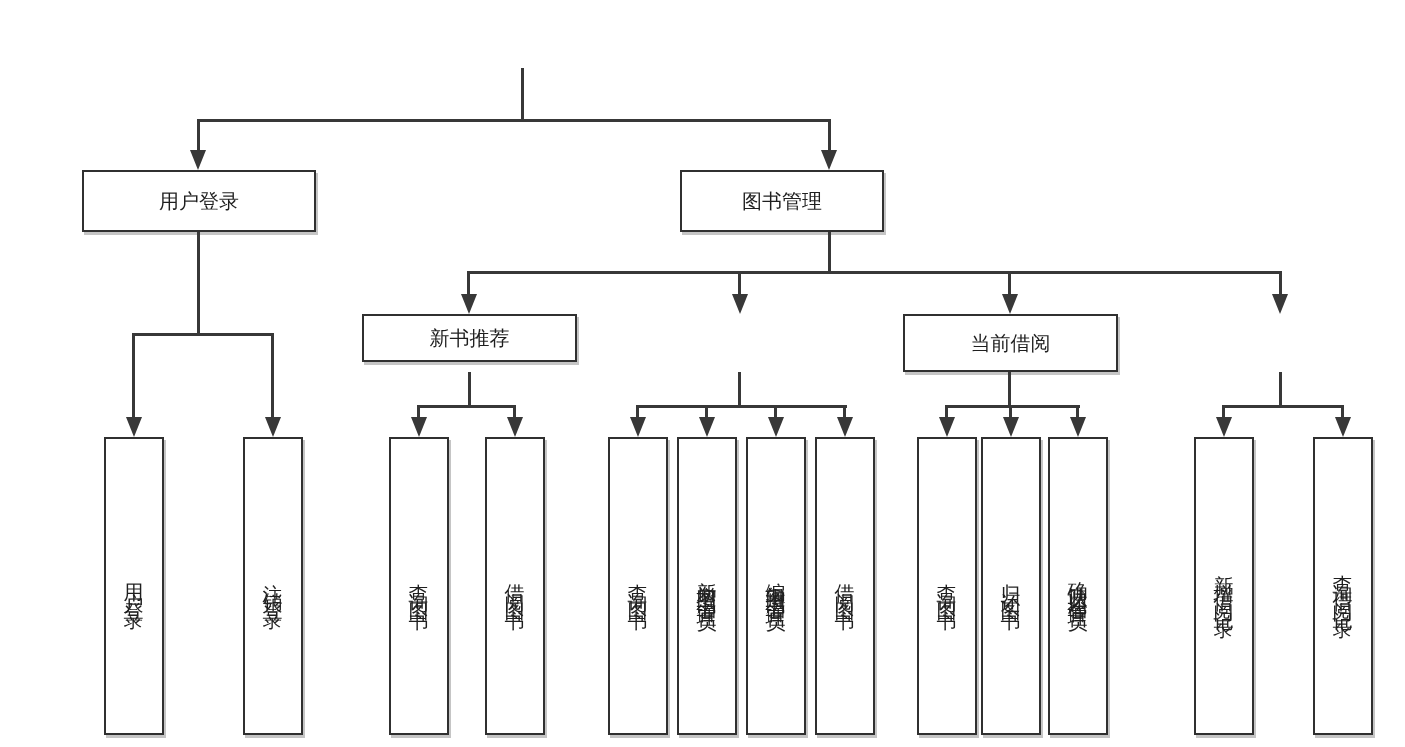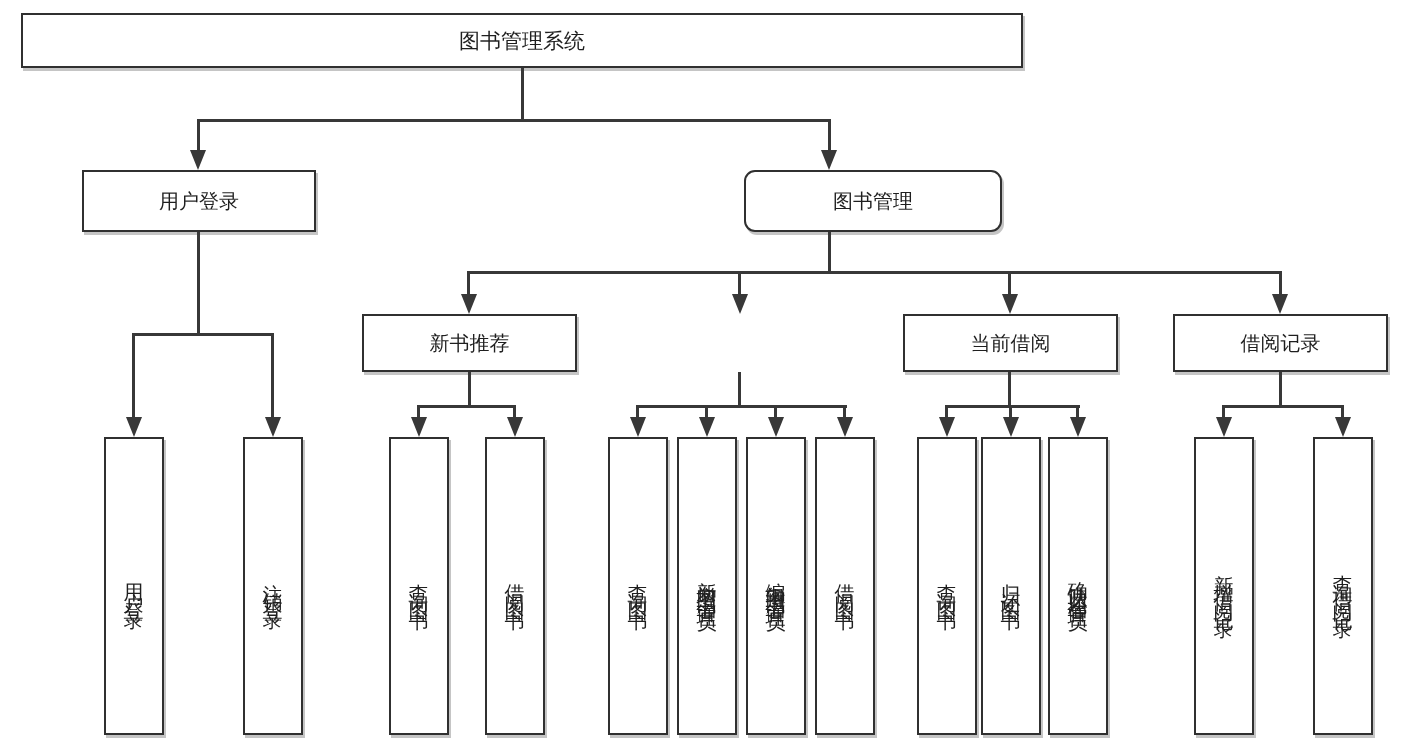--- a/index.html
+++ b/index.html
@@ -52,31 +52,30 @@
     font-size: 23px;
     color: #cfa3a3;
     white-space: nowrap;
   }
 </style>
 </head>
 <body>
 
 <div class="stage">
 
-  <div class="node root-box" style="left:21px; top:13px; width:1002px; height:55px;">图书管理系统</div>
 
   <div class="vline" style="left:521px; top:68px; height:53px;"></div>
   <div class="hline" style="left:197px; top:119px; width:634px;"></div>
   <div class="vline" style="left:197px; top:119px; height:34px;"></div>
   <div class="arrowhead" style="left:190px; top:150px;"></div>
   <div class="vline" style="left:828px; top:119px; height:34px;"></div>
   <div class="arrowhead" style="left:821px; top:150px;"></div>
 
   <div class="node" style="left:82px; top:170px; width:234px; height:62px;">用户登录</div>
-  <div class="node" style="left:744px; top:170px; width:258px; height:62px;border-radius:11px;">图书管理</div>
+  <div class="node" style="left:680px; top:170px; width:204px; height:62px;">图书管理</div>
 
   <div class="vline" style="left:197px; top:232px; height:104px;"></div>
   <div class="hline" style="left:132px; top:333px; width:142px;"></div>
   <div class="vline" style="left:132px; top:333px; height:87px;"></div>
   <div class="arrowhead" style="left:126px; top:417px;"></div>
   <div class="vline" style="left:271px; top:333px; height:87px;"></div>
   <div class="arrowhead" style="left:265px; top:417px;"></div>
 
   <div class="node leaf" style="left:104px; top:437px; width:60px; height:298px;">用户登录</div>
   <div class="node leaf" style="left:243px; top:437px; width:60px; height:298px;">注销登录</div>
@@ -85,23 +84,22 @@
   <div class="hline" style="left:467px; top:271px; width:815px;"></div>
   <div class="vline" style="left:467px; top:271px; height:27px;"></div>
   <div class="arrowhead" style="left:461px; top:294px;"></div>
   <div class="vline" style="left:738px; top:271px; height:27px;"></div>
   <div class="arrowhead" style="left:732px; top:294px;"></div>
   <div class="vline" style="left:1008px; top:271px; height:27px;"></div>
   <div class="arrowhead" style="left:1002px; top:294px;"></div>
   <div class="vline" style="left:1279px; top:271px; height:27px;"></div>
   <div class="arrowhead" style="left:1272px; top:294px;"></div>
 
-  <div class="node" style="left:362px; top:314px; width:215px; height:58px;">新书推荐</div>
+  <div class="node" style="left:362px; top:314px; width:215px; height:48px;">新书推荐</div>
   <div class="node" style="left:903px; top:314px; width:215px; height:58px;">当前借阅</div>
-  <div class="node" style="left:1173px; top:314px; width:215px; height:58px;">借阅记录</div>
 
   <div class="vline" style="left:468px; top:372px; height:36px;"></div>
   <div class="hline" style="left:417px; top:405px; width:99px;"></div>
   <div class="vline" style="left:417px; top:405px; height:15px;"></div>
   <div class="arrowhead" style="left:411px; top:417px;"></div>
   <div class="vline" style="left:513px; top:405px; height:15px;"></div>
   <div class="arrowhead" style="left:507px; top:417px;"></div>
 
   <div class="node leaf" style="left:389px; top:437px; width:60px; height:298px;">查询图书</div>
   <div class="node leaf" style="left:485px; top:437px; width:60px; height:298px;">借阅图书</div>

